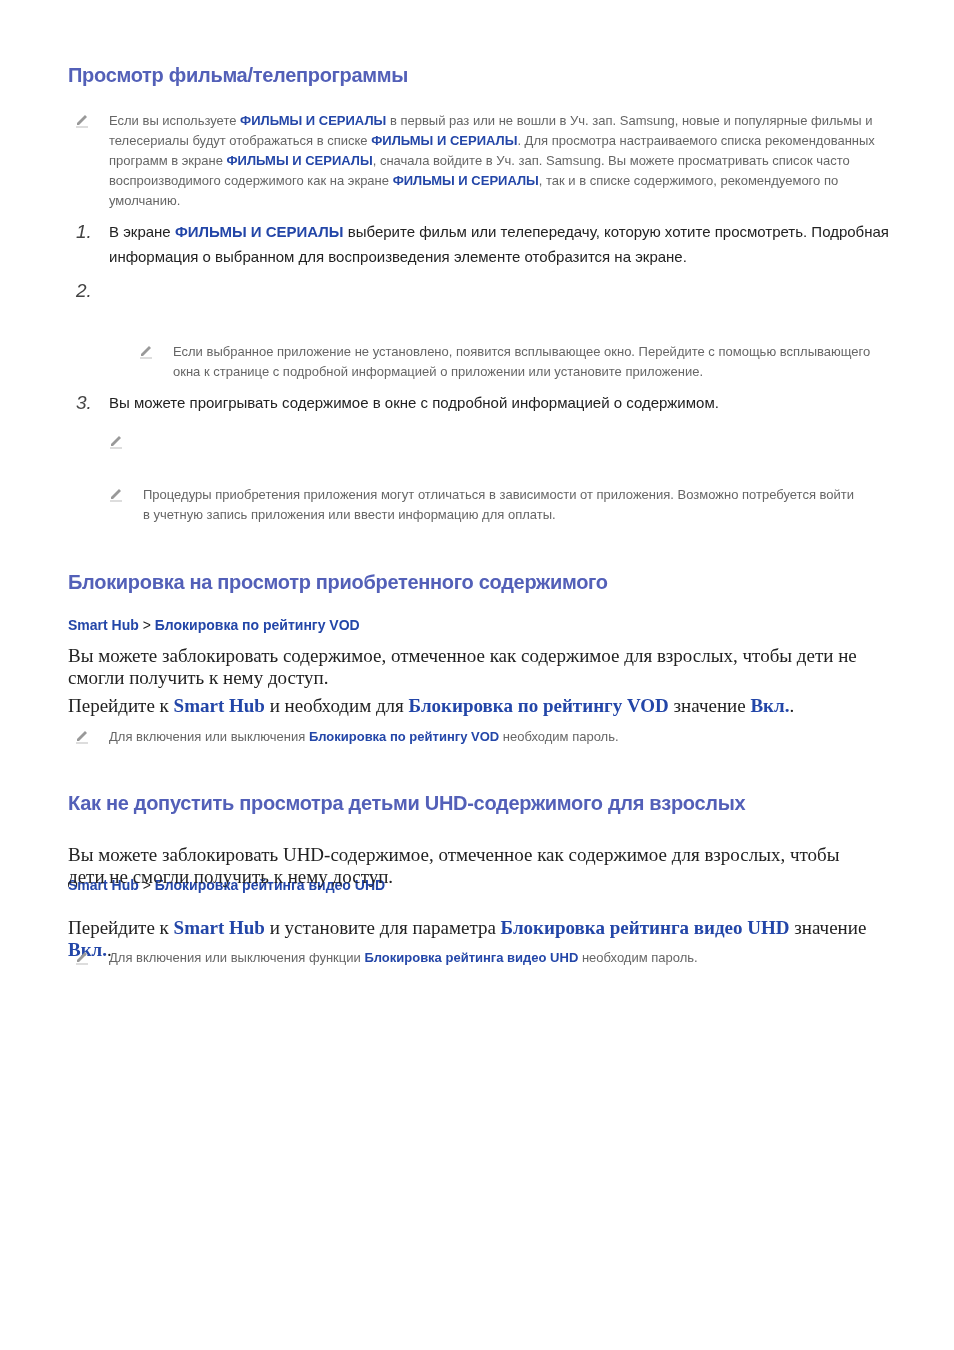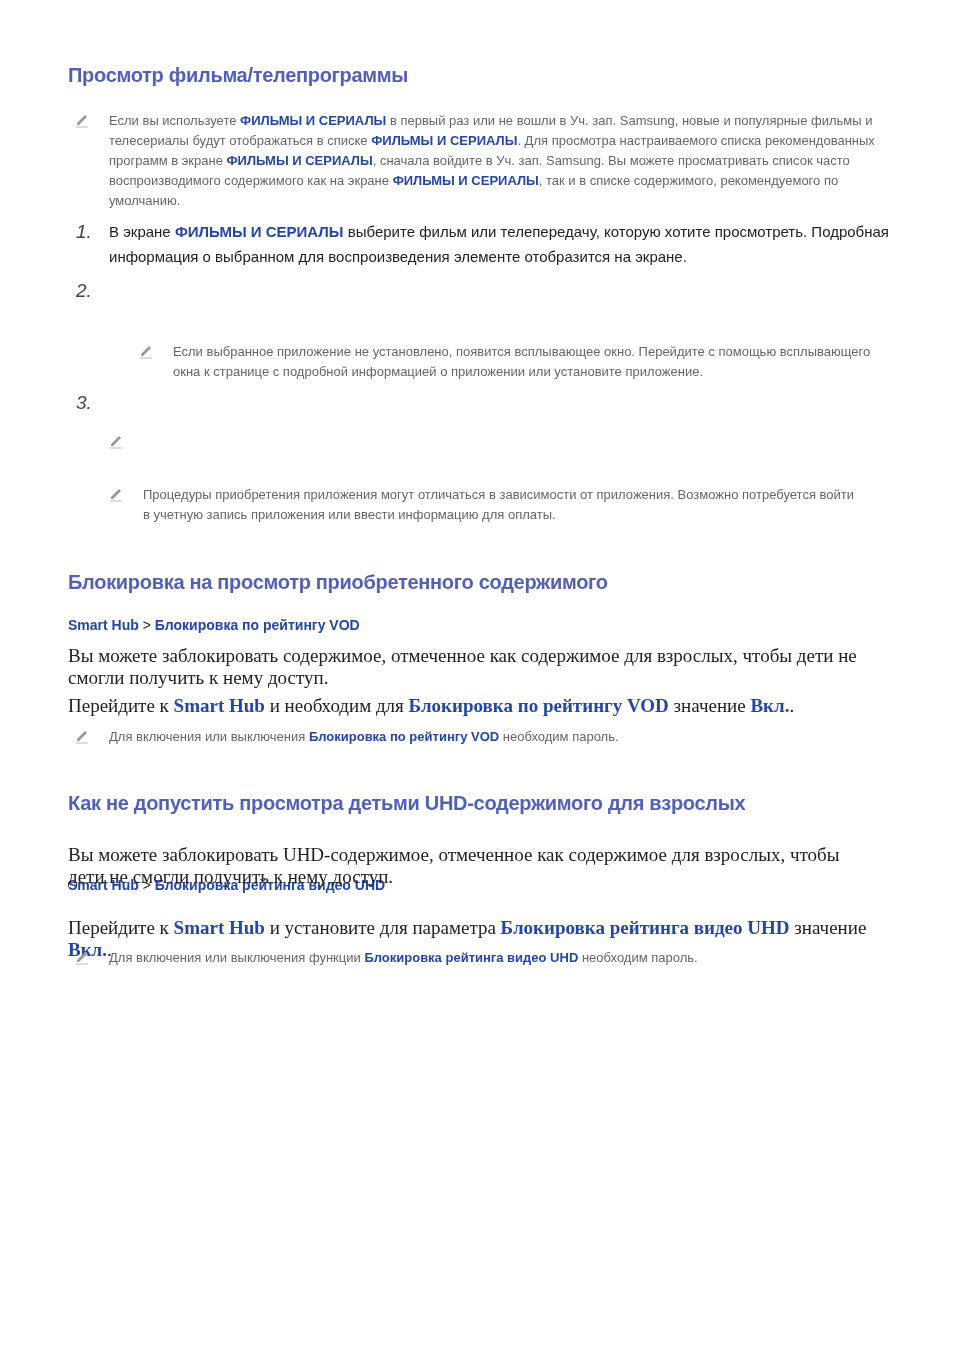--- a/index.html
+++ b/index.html
@@ -48,20 +48,21 @@
   <div class="note" style="top:342px; left:75px; width:720px;margin-left:30px;">
     <svg class="pen" viewBox="0 0 16 16">
         <path d="M3 11 L11 3 L13 5 L5 13 L3 13 Z" fill="#999"></path>
         <line x1="2" y1="15" x2="14" y2="15" stroke="#bbb" stroke-width="1"></line>
       </svg>
     <span>Если выбранное приложение не установлено, появится всплывающее окно. Перейдите с помощью всплывающего окна к странице с подробной информацией о приложении или установите приложение.</span>
   </div>
 
   <div class="step" style="top:390px; left:41px; width:790px;">
     <span class="num">3.</span>
+    <span>Вы можете проигрывать содержимое в окне с подробной информацией о содержимом.</span>
   </div>
 
   <div class="note" style="top:432px; left:75px; width:720px;">
     <svg class="pen" viewBox="0 0 16 16">
         <path d="M3 11 L11 3 L13 5 L5 13 L3 13 Z" fill="#999"></path>
         <line x1="2" y1="15" x2="14" y2="15" stroke="#bbb" stroke-width="1"></line>
       </svg>
   </div>
 
   <div class="note" style="top:485px; left:75px; width:720px;">

